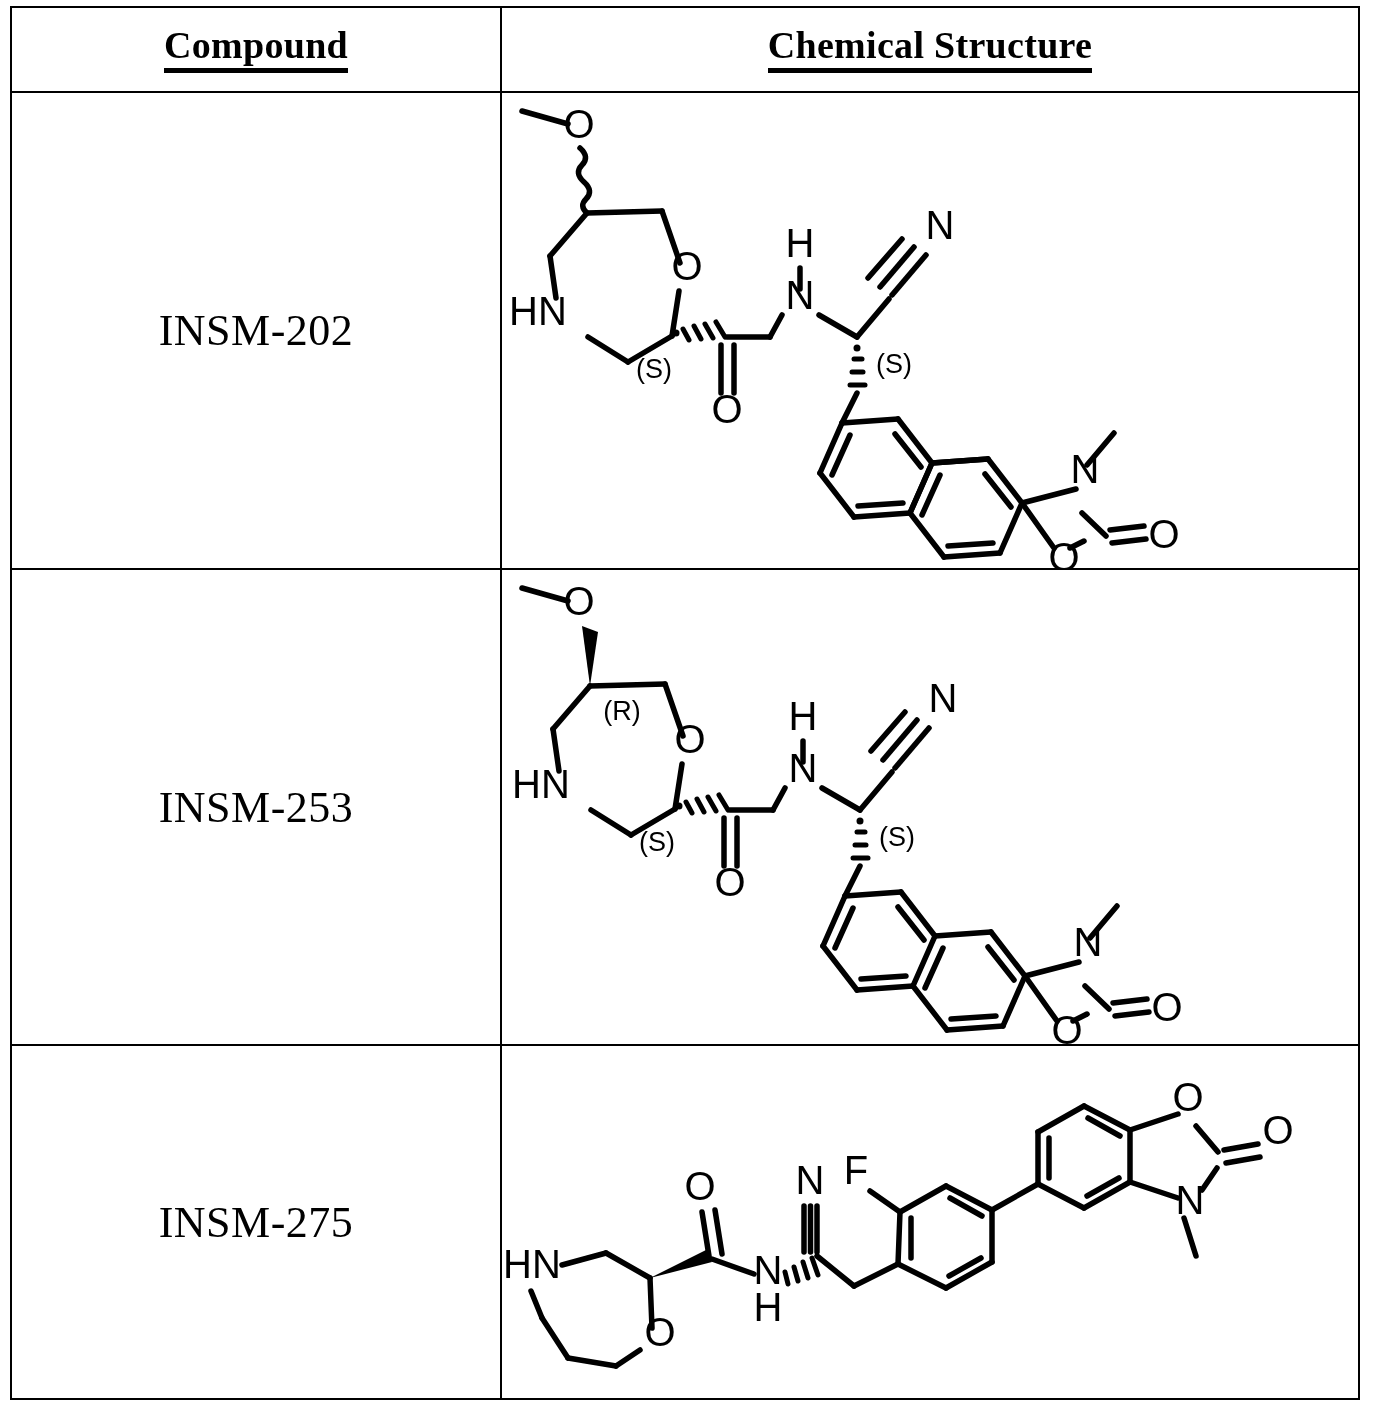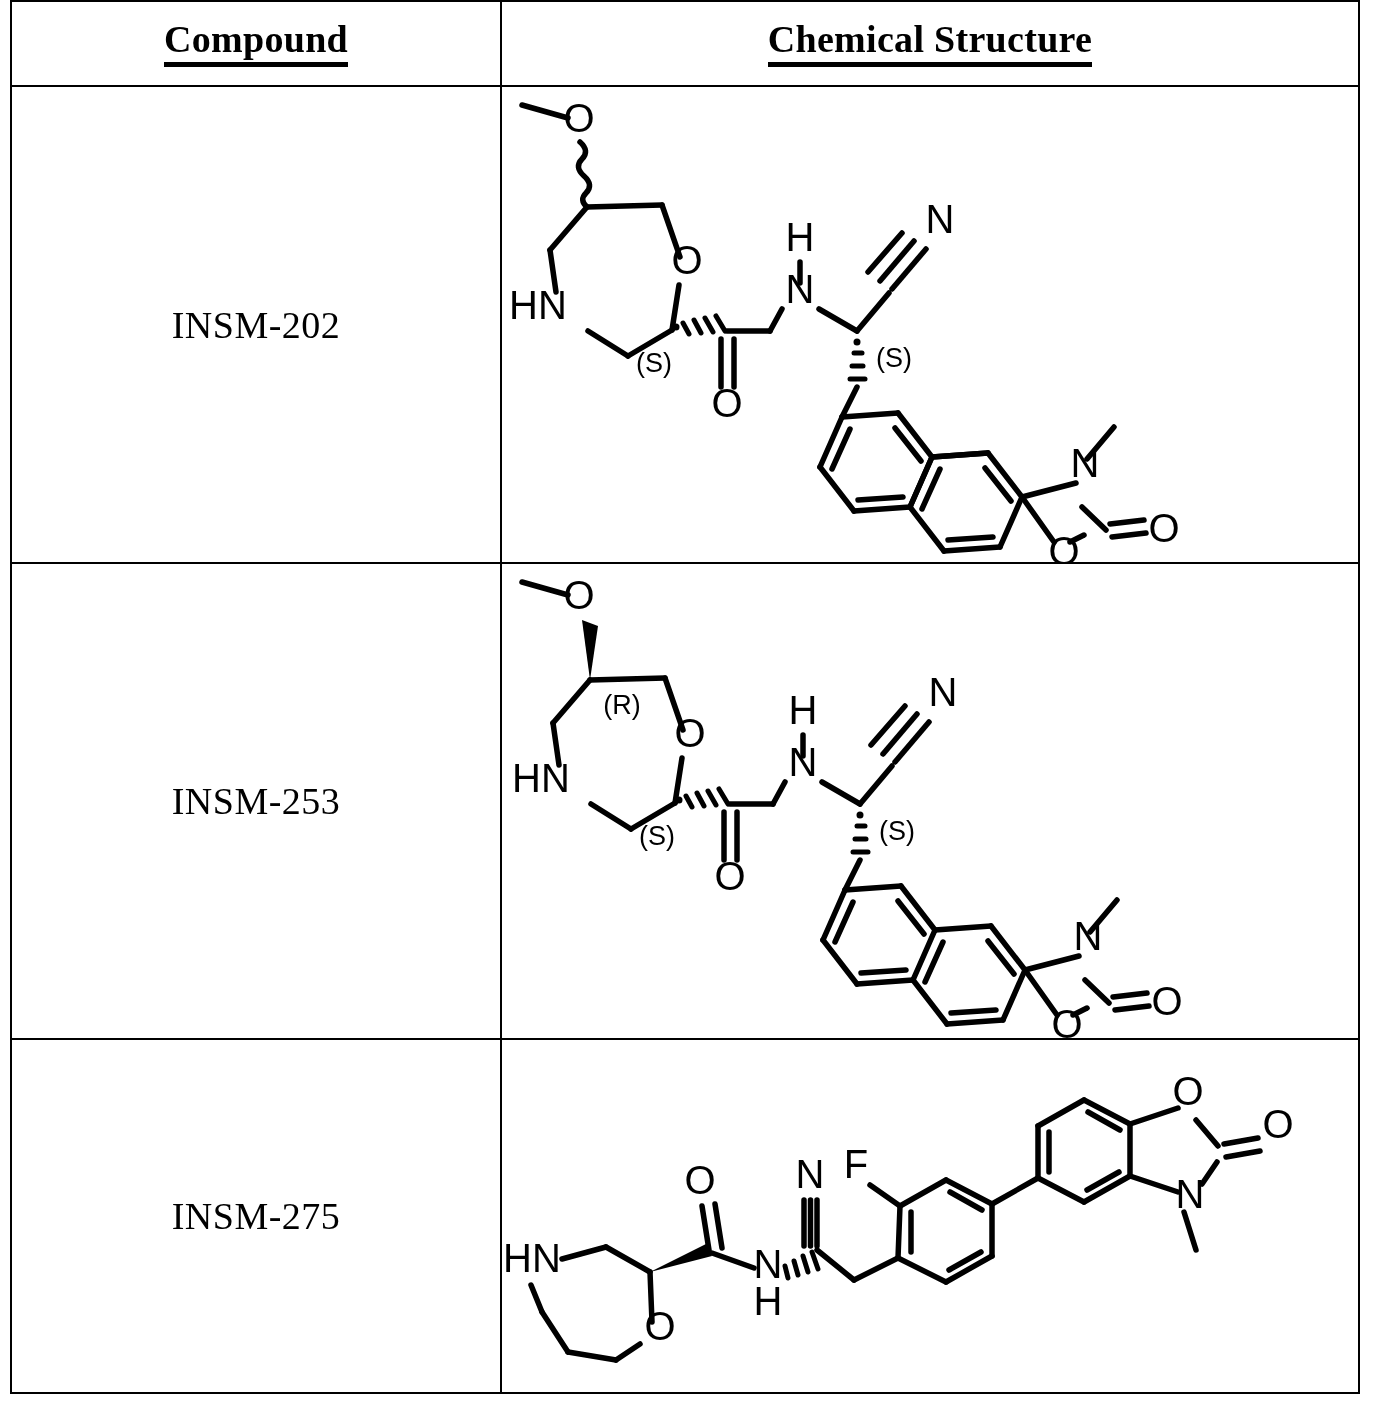--- a/index.html
+++ b/index.html
@@ -15,21 +15,21 @@
     overflow: hidden;
   }
   #sheet {
     position: relative;
     width: 1373px;
     height: 1415px;
   }
   table.compound-table {
     position: absolute;
     left: 10px;
-    top: 0;
+    top: 6px;
     width: 1348px;
     border-collapse: collapse;
     table-layout: fixed;
   }
   table.compound-table td,
   table.compound-table th {
     border: 2px solid #000000;
     padding: 0;
     margin: 0;
     vertical-align: middle;
@@ -50,21 +50,21 @@
     letter-spacing: 0.3px;
     border-bottom: 5px solid #000000;
     padding-bottom: 2px;
     line-height: 1.05;
     white-space: nowrap;
   }
   .compound-cell {
     text-align: center;
   }
   .compound-name {
-    font-size: 38px;
+    font-size: 44px;
     font-weight: normal;
     letter-spacing: 0.5px;
     white-space: nowrap;
   }
   .structure-cell {
     text-align: left;
     padding: 0;
   }
   .struct-wrap {
     display: block;

